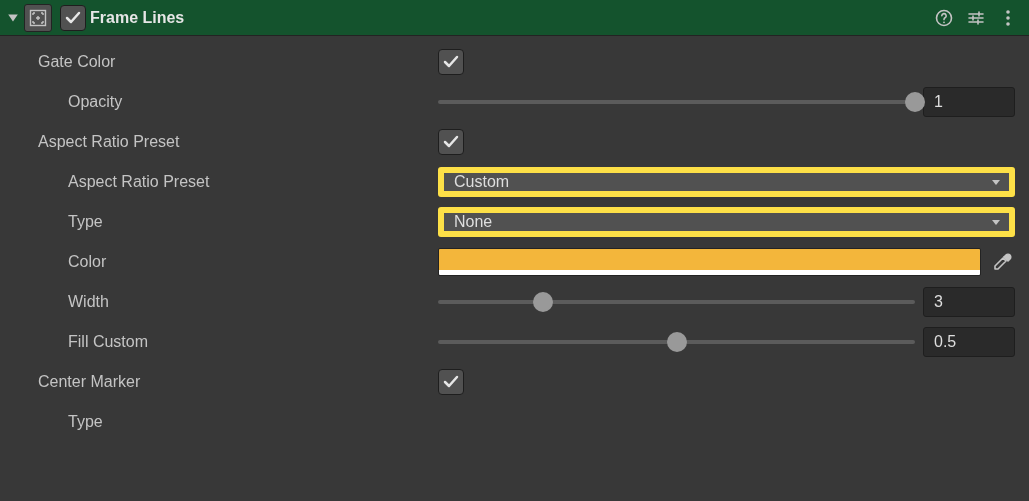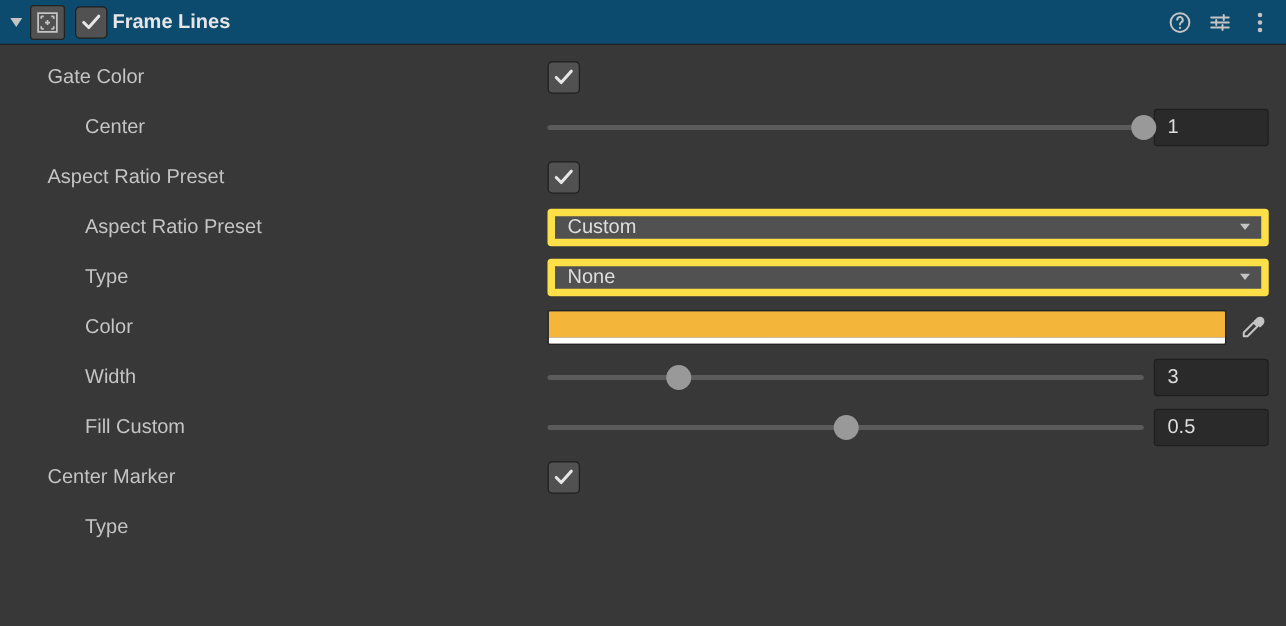--- a/index.html
+++ b/index.html
@@ -9,21 +9,21 @@
     font-size: 16px;
     color: #c4c4c4;
     width: 1029px;
     height: 501px;
     overflow: hidden;
   }
   .header {
     display: flex;
     align-items: center;
     height: 36px;
-    background: #0c4a6e;
+    background: #14532d;
     border-bottom: 1px solid #232323;
     padding: 0 8px 0 6px;
   }
   .foldout {
     width: 14px; height: 14px;
     display: inline-flex; align-items: center; justify-content: center;
     margin-right: 4px;
     cursor: pointer;
   }
   .comp-icon {
@@ -199,21 +199,21 @@
     <div class="ctrl-col">
       <span class="cbx">
         <svg width="18" height="18" viewBox="0 0 18 18">
             <path d="M3 9 L7 13 L15 4" stroke="#e6e6e6" stroke-width="2.5" fill="none" stroke-linecap="round" stroke-linejoin="round"></path>
           </svg>
       </span>
     </div>
   </div>
 
   <div class="row">
-    <div class="label-col indent">Center</div>
+    <div class="label-col indent">Opacity</div>
     <div class="ctrl-col">
       <div class="slider-wrap">
         <div class="slider-track">
             <div class="slider-thumb" style="left:100%"></div>
           </div>
       </div>
       <input class="num-input small" value="1" style="">
     </div>
   </div>
 

